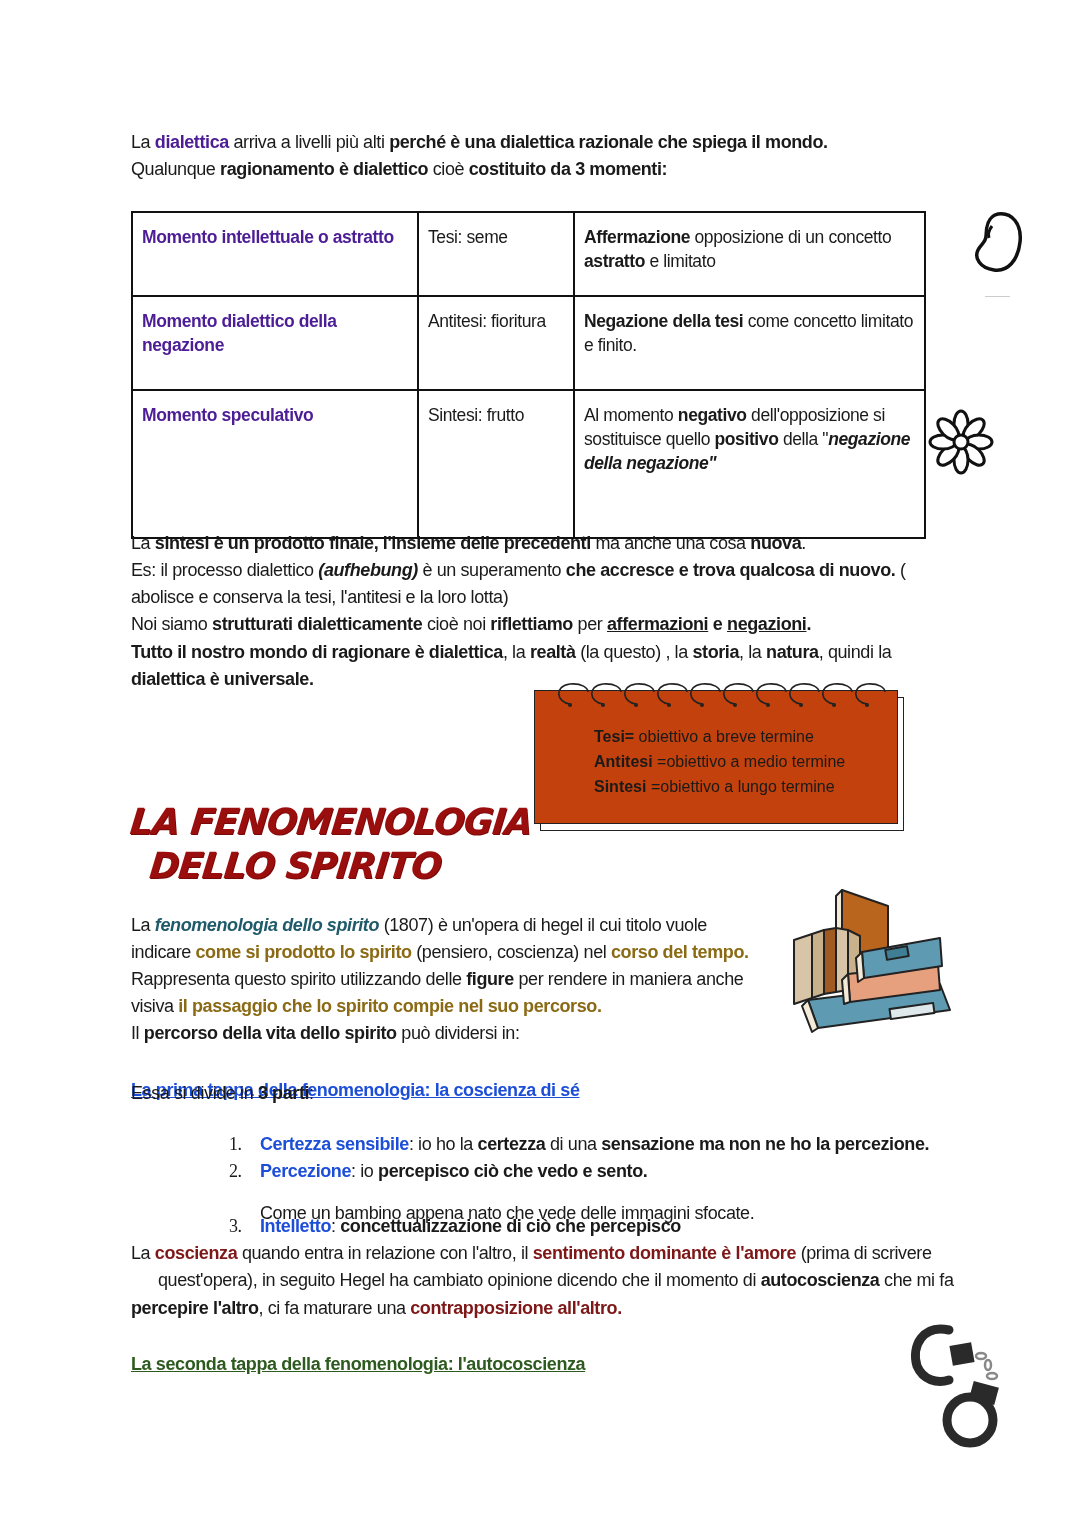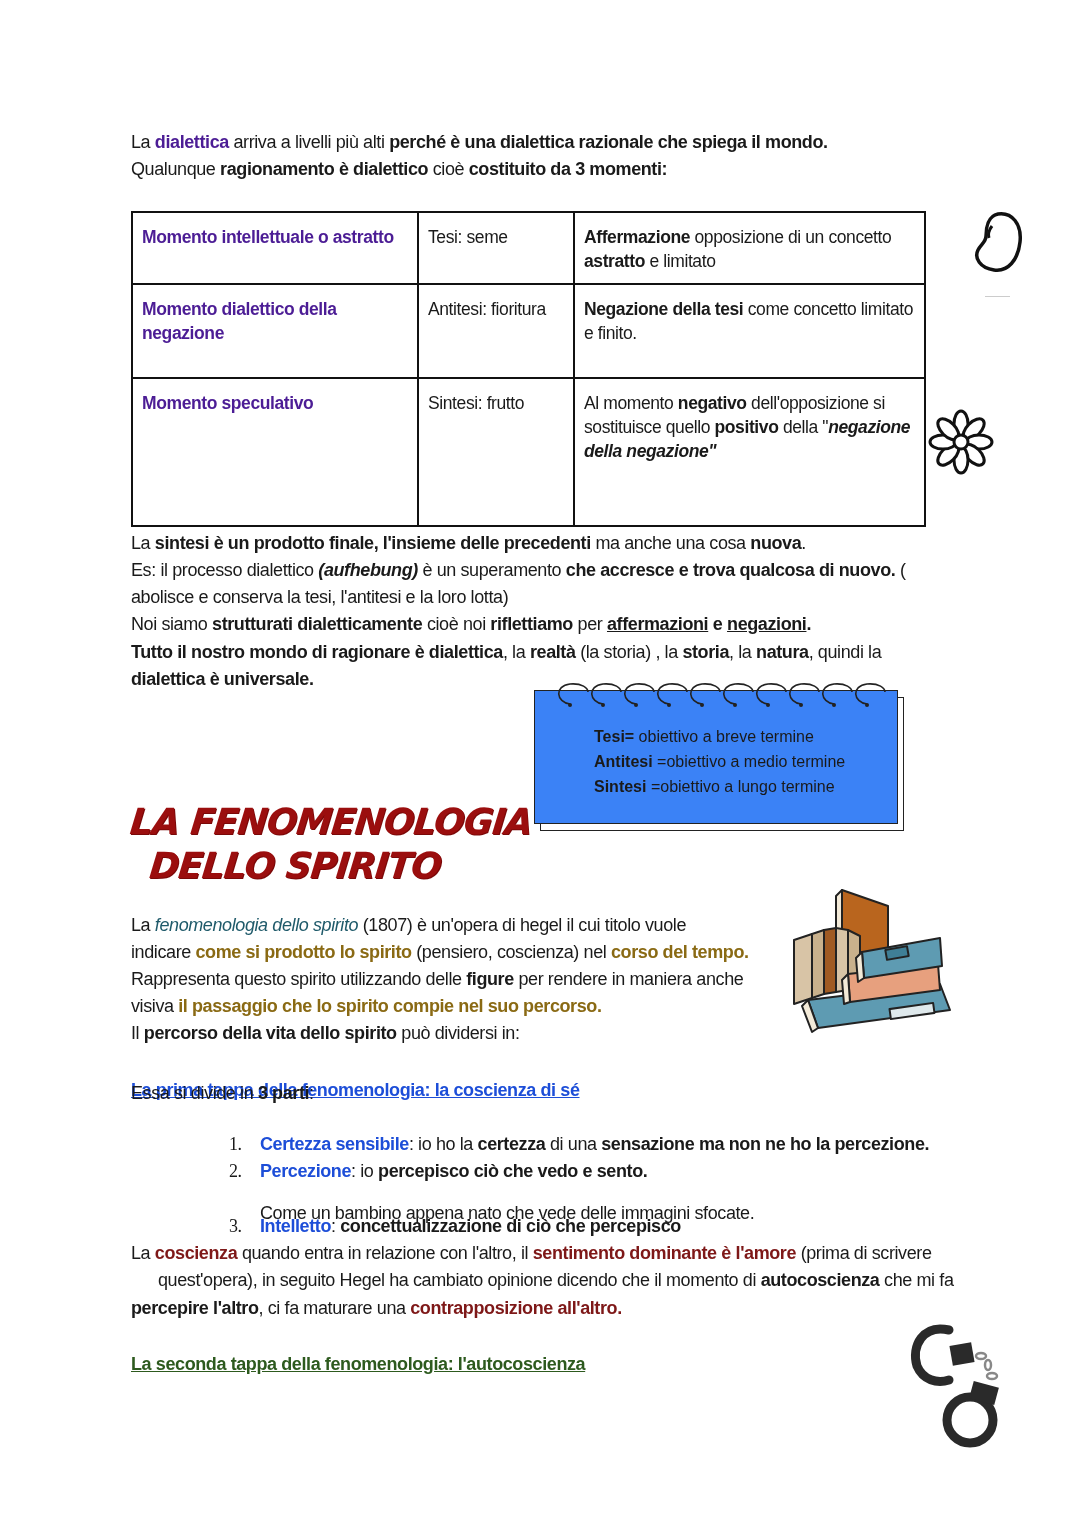--- a/index.html
+++ b/index.html
@@ -11,43 +11,43 @@
     color: #1a1a1a;
     overflow: hidden;
   }
   .narrow { font-stretch: condensed; letter-spacing: -0.4px; }
   .line { position: absolute; left: 131px; white-space: nowrap; line-height: 27px; }
   b { font-weight: bold; }
   .red { color: #4c1d95; font-weight: bold; }
   .gold { color: #8a6a14; font-weight: bold; }
   .brown { color: #1d4ed8; font-weight: bold; }
   .maroon { color: #7e1818; font-weight: bold; }
-  .teal { color: #1f5a6a; font-weight: normal; font-style: italic; margin-top: 41px; }
+  .teal { color: #1f5a6a; font-weight: bold; font-style: italic; margin-top: 41px; }
   .u { text-decoration: underline; }
 
   
   table.dialectic {
     position: absolute; left: 131px; top: 211px;
     width: 795px; border-collapse: collapse;
     font-size: 17.5px; line-height: 24px;
   }
   table.dialectic td {
     border: 2px solid #111; vertical-align: top;
-    padding: 12px 9px 10px 9px;
+    padding: 12px 9px 22px 9px;
   }
   table.dialectic td.c1 { width: 286px; }
   table.dialectic td.c2 { width: 156px; }
   table.dialectic tr.r1 td { height: 70px; }
   table.dialectic tr.r2 td { height: 94px; }
   table.dialectic tr.r3 td { height: 148px; border-radius: 19px; }
 
   
   .note {
     position: absolute; left: 534px; top: 690px; width: 364px; height: 134px;
-    border: 1.6px solid #222; background: #3b82f6;
+    border: 1.6px solid #222; background: #c2410c;
   }
   .note-shadow {
     position: absolute; left: 540px; top: 697px; width: 364px; height: 134px;
     border: 1.6px solid #222; background: #fff;
   }
   .note-body { position: absolute; left: 59px; top: 33px; font-size: 16px; line-height: 25px; white-space: nowrap; }
   .spiral { position: absolute; left: 548px; top: 678px; }
 
   
   .headline {
@@ -119,21 +119,21 @@
 <div class="line narrow" style="top:557px;">
   <span>Es: il processo dialettico </span><b style="font-style:italic">(aufhebung)</b><span> è un superamento </span><b>che accresce e trova qualcosa di nuovo.</b><span> (</span>
 </div>
 <div class="line narrow" style="top:584px;">
   <span>abolisce e conserva la tesi, l'antitesi e la loro lotta)</span>
 </div>
 <div class="line narrow" style="top:611px;">
   <span>Noi siamo </span><b>strutturati dialetticamente</b><span> cioè noi </span><b>riflettiamo</b><span> per </span><b class="u">affermazioni</b><b> e </b><b class="u">negazioni</b><b>.</b>
 </div>
 <div class="line narrow" style="top:639px;">
-  <b>Tutto il nostro mondo di ragionare è dialettica</b><span>, la </span><b>realtà</b><span> (la storia) , la </span><b>storia</b><span>, la </span><b>natura</b><span>, quindi la</span>
+  <b>Tutto il nostro mondo di ragionare è dialettica</b><span>, la </span><b>realtà</b><span> (la questo) , la </span><b>storia</b><span>, la </span><b>natura</b><span>, quindi la</span>
 </div>
 <div class="line narrow" style="top:666px;">
   <b>dialettica è universale.</b>
 </div>
 
 <div class="note-shadow"></div>
 <div class="note">
   <div class="note-body">
     <div><b>Tesi=</b><span> obiettivo a breve termine</span></div>
     <div><b>Antitesi</b><span> =obiettivo a medio termine</span></div>

